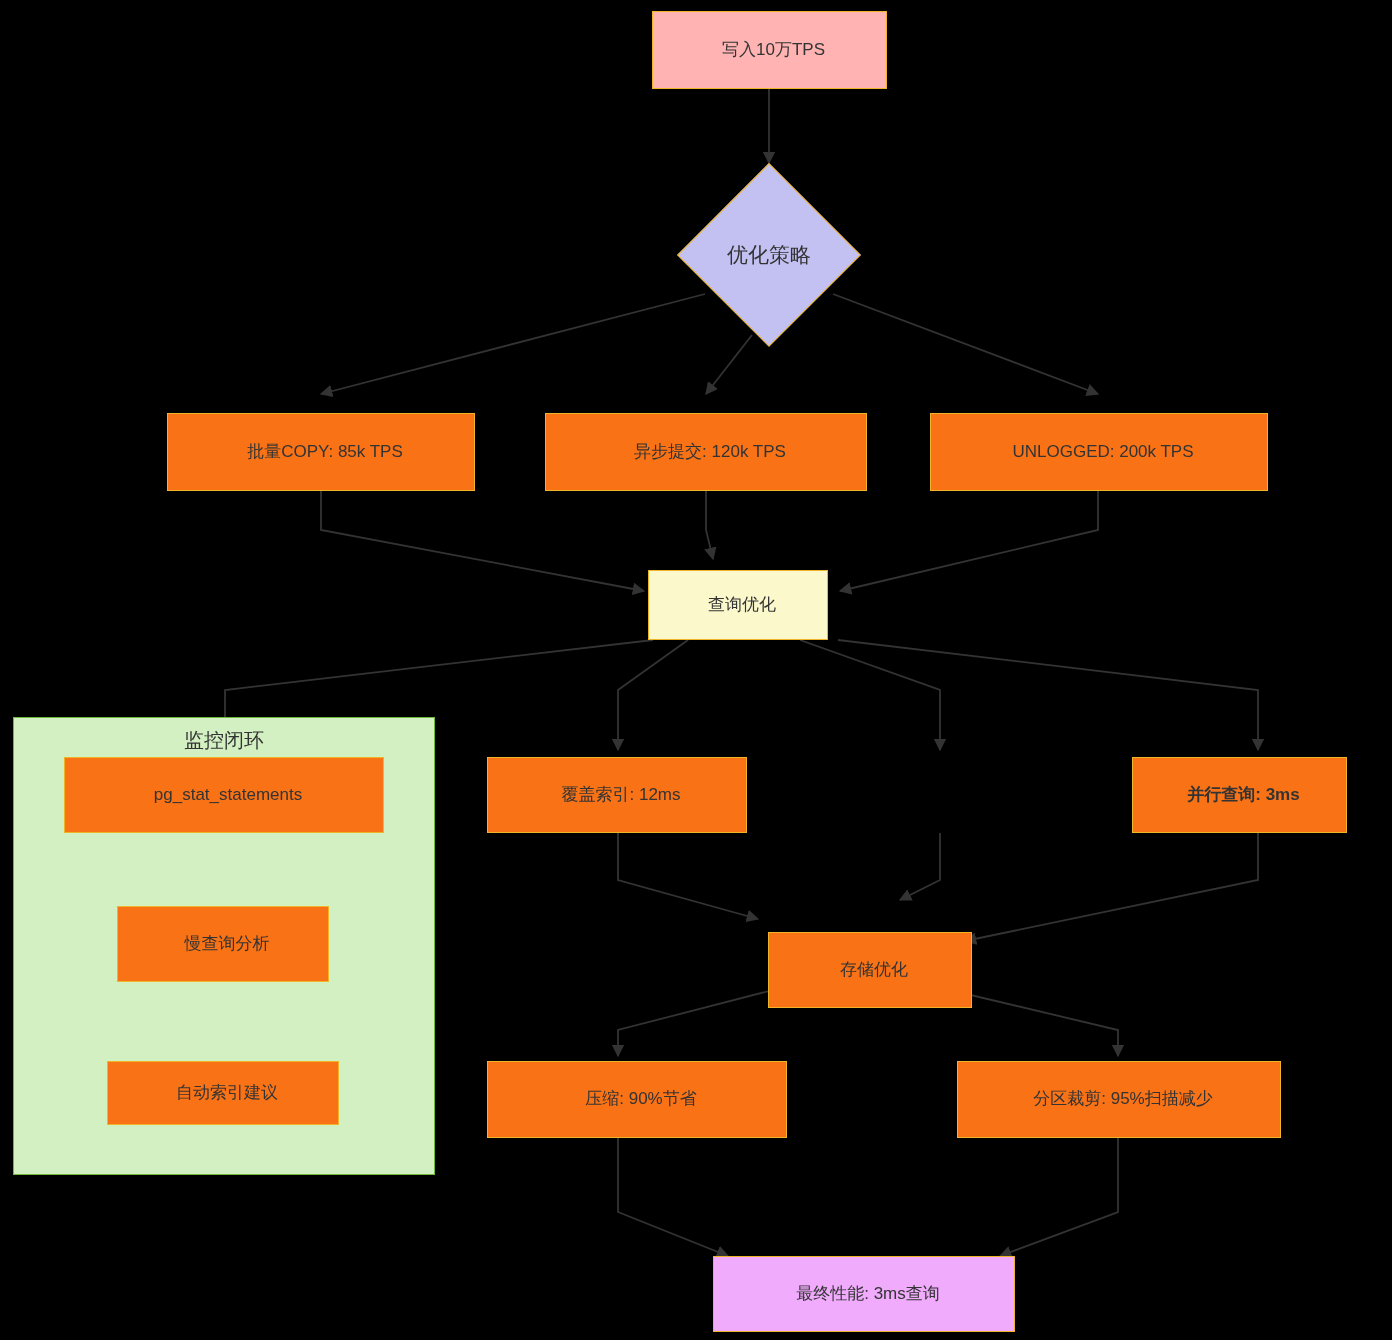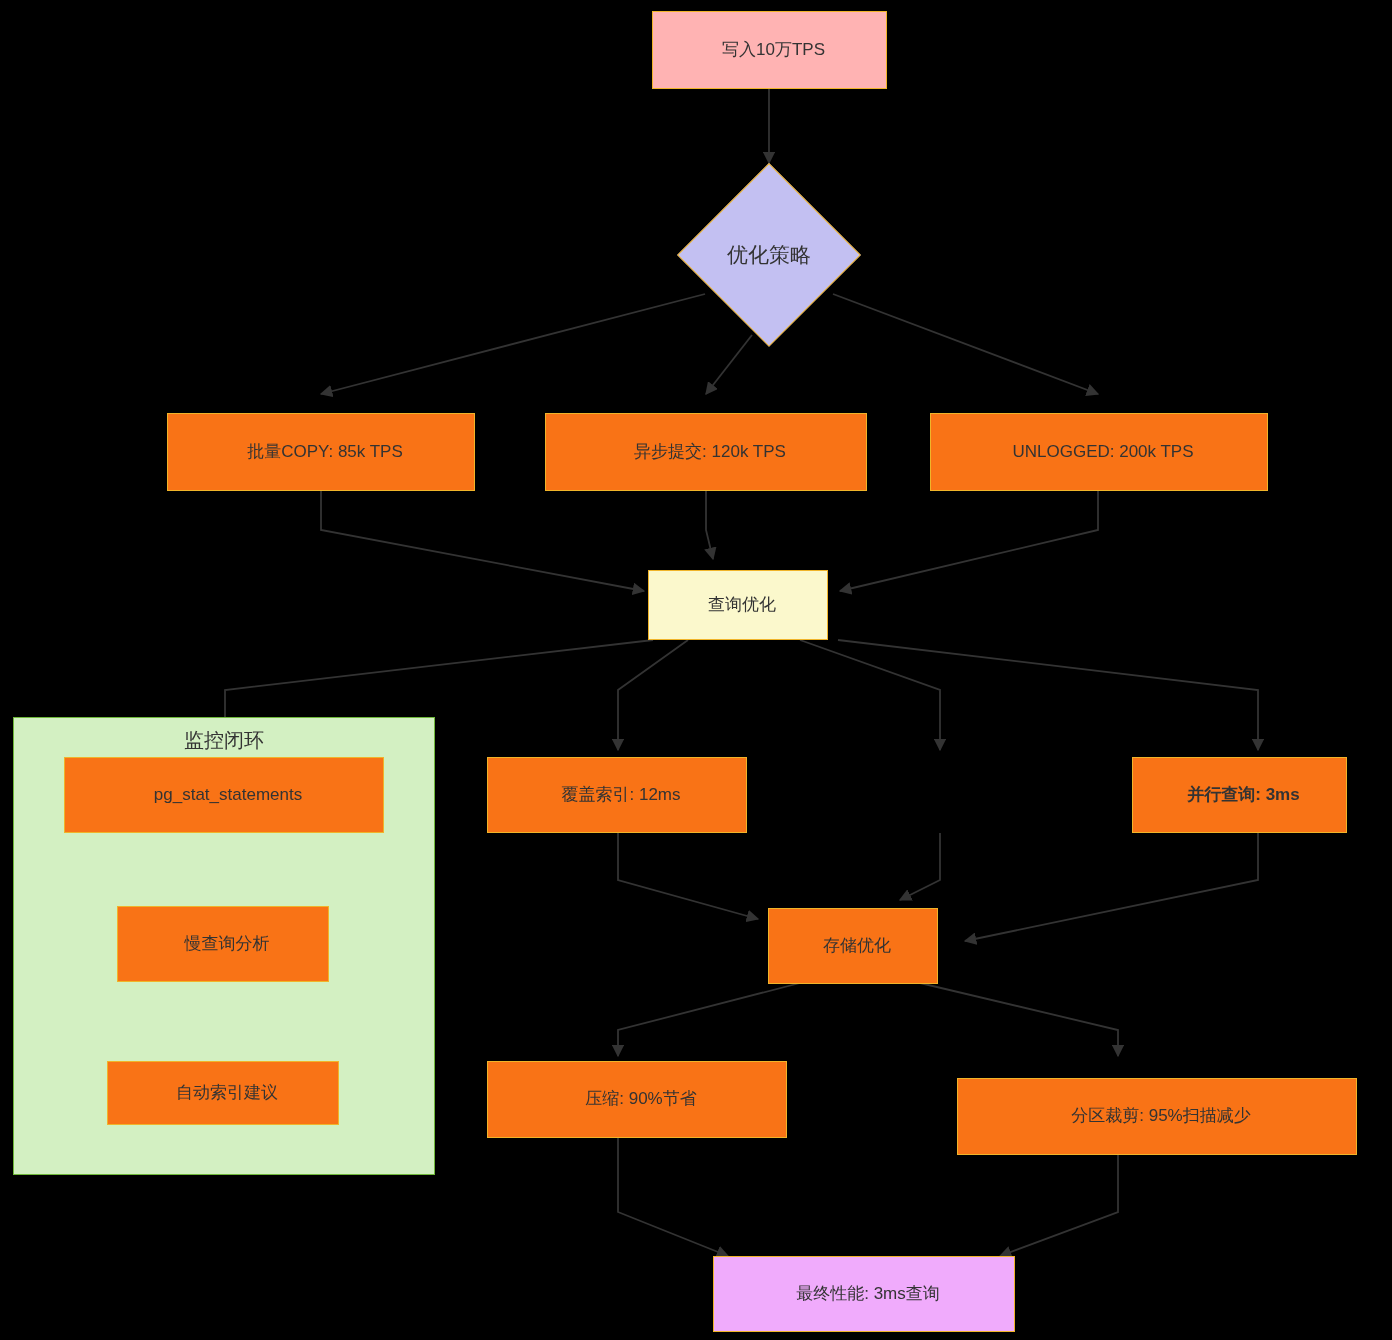--- a/index.html
+++ b/index.html
@@ -184,29 +184,29 @@
 
   <div class="node cream" style="left:487px; top:757px; width:260px; height:76px;justify-content:center;">
     <span>覆盖索引: 12ms</span>
   </div>
 
 
   <div class="node cream" style="left:1132px; top:757px; width:215px; height:76px;font-weight:bold;">
     <span>并行查询: 3ms</span>
   </div>
 
-  <div class="node cream" style="left:768px; top:908px; width:170px; height:76px;">
+  <div class="node cream" style="left:768px; top:932px; width:204px; height:76px;">
     <span>存储优化</span>
   </div>
 
   <div class="node cream" style="left:487px; top:1061px; width:300px; height:77px;">
     <span>压缩: 90%节省</span>
   </div>
 
-  <div class="node cream" style="left:957px; top:1061px; width:400px; height:77px;margin-top:17px;">
+  <div class="node cream" style="left:957px; top:1061px; width:324px; height:77px;">
     <span>分区裁剪: 95%扫描减少</span>
   </div>
 
   <div class="node green" style="left:713px; top:1256px; width:302px; height:76px;">
     <span>最终性能: 3ms查询</span>
   </div>
 
 </div>
 
 </body></html>

